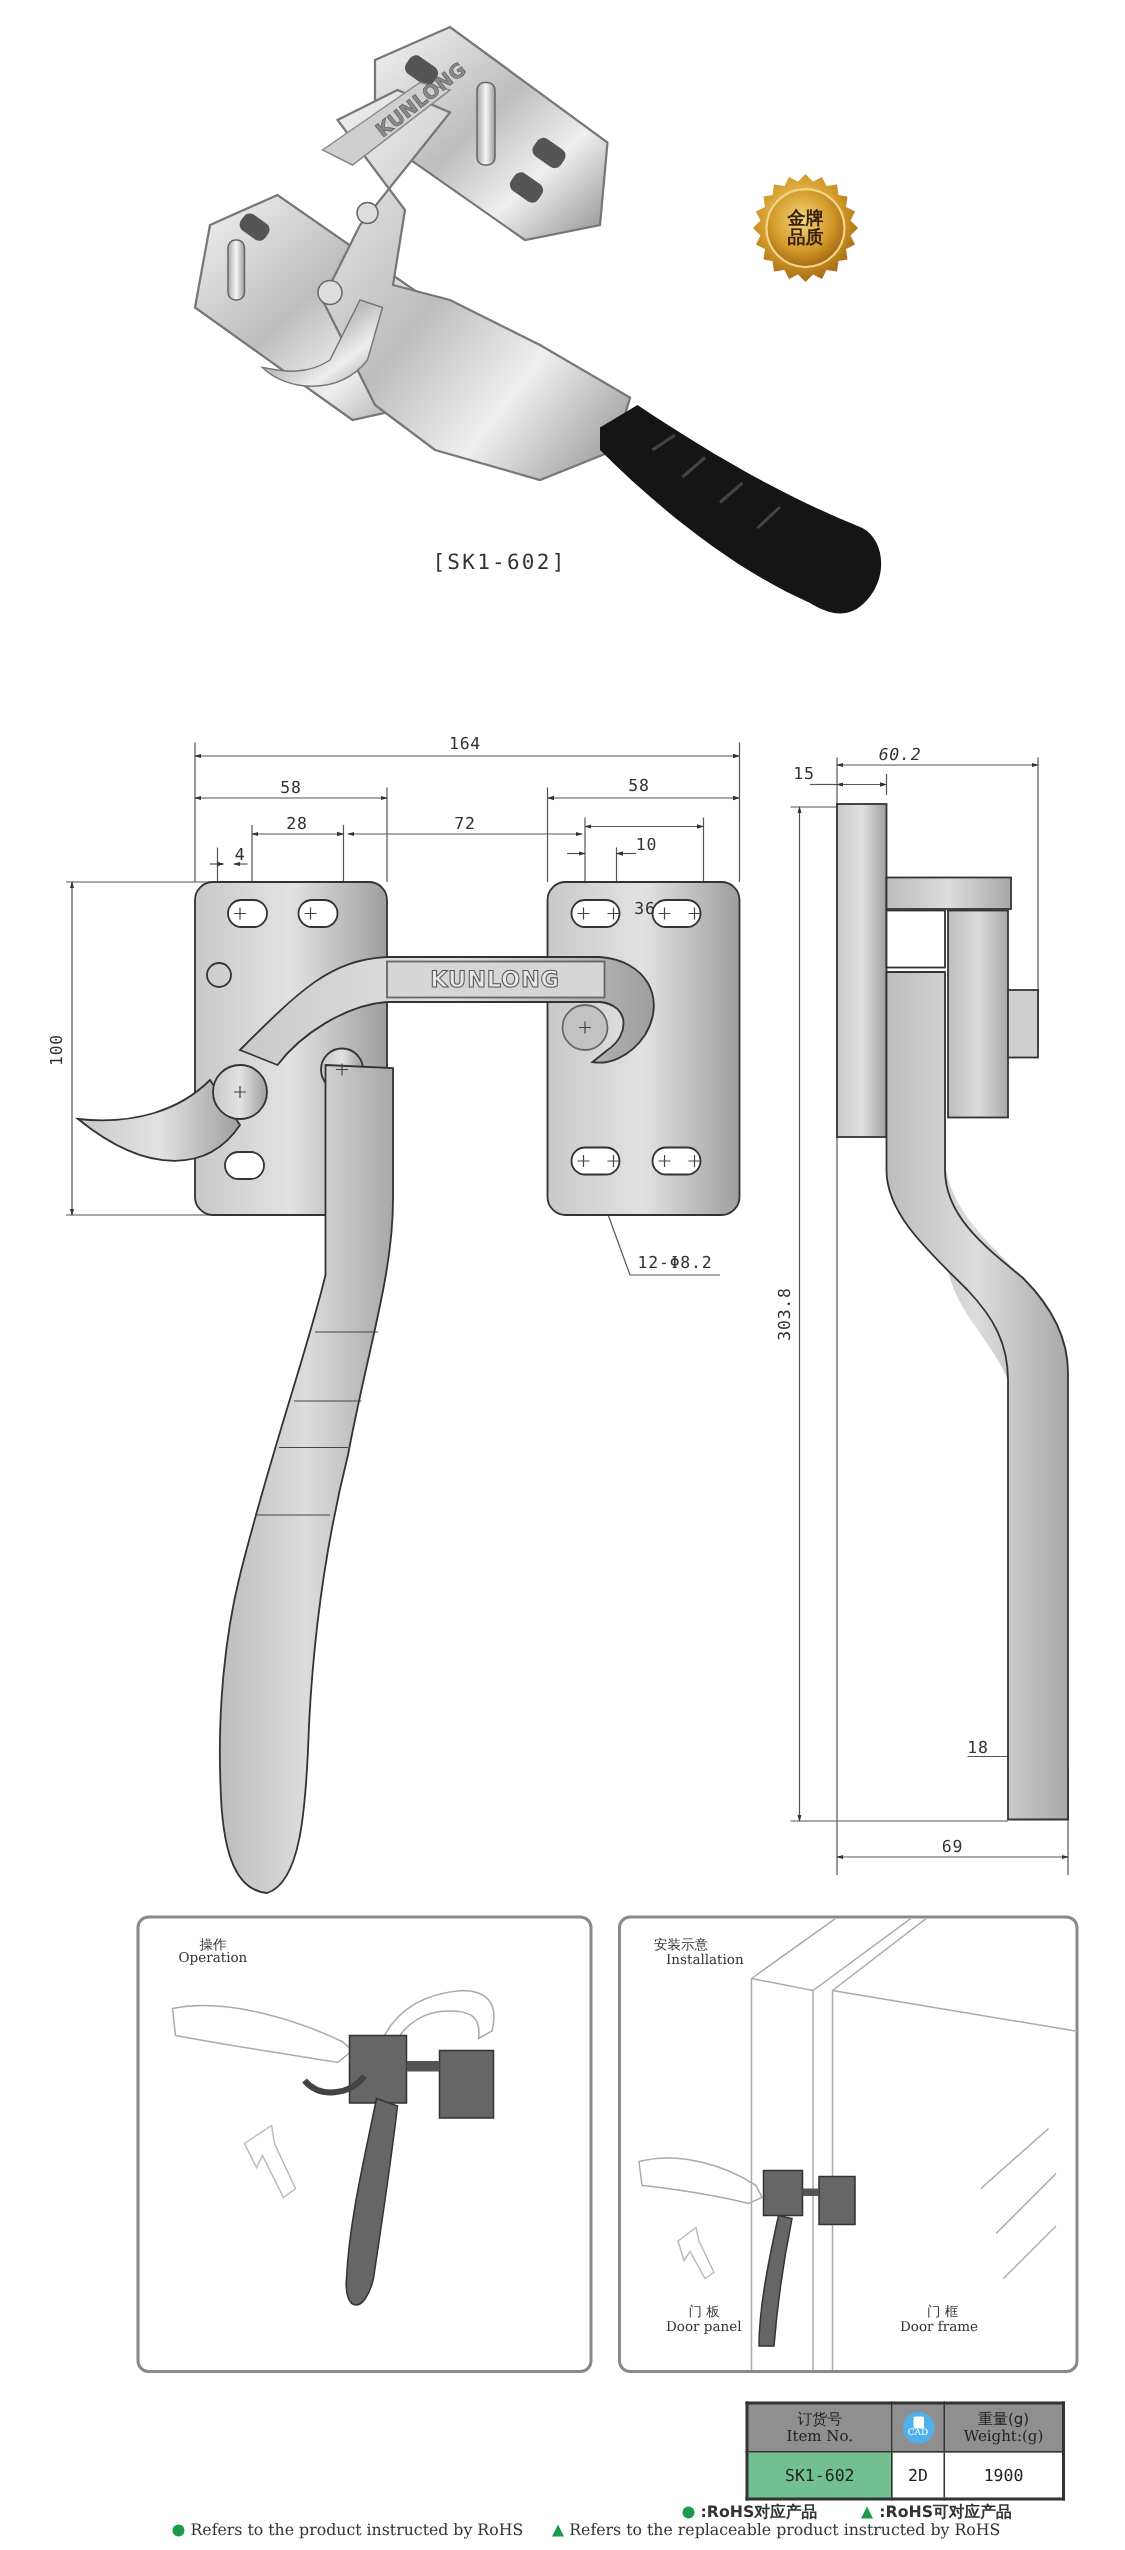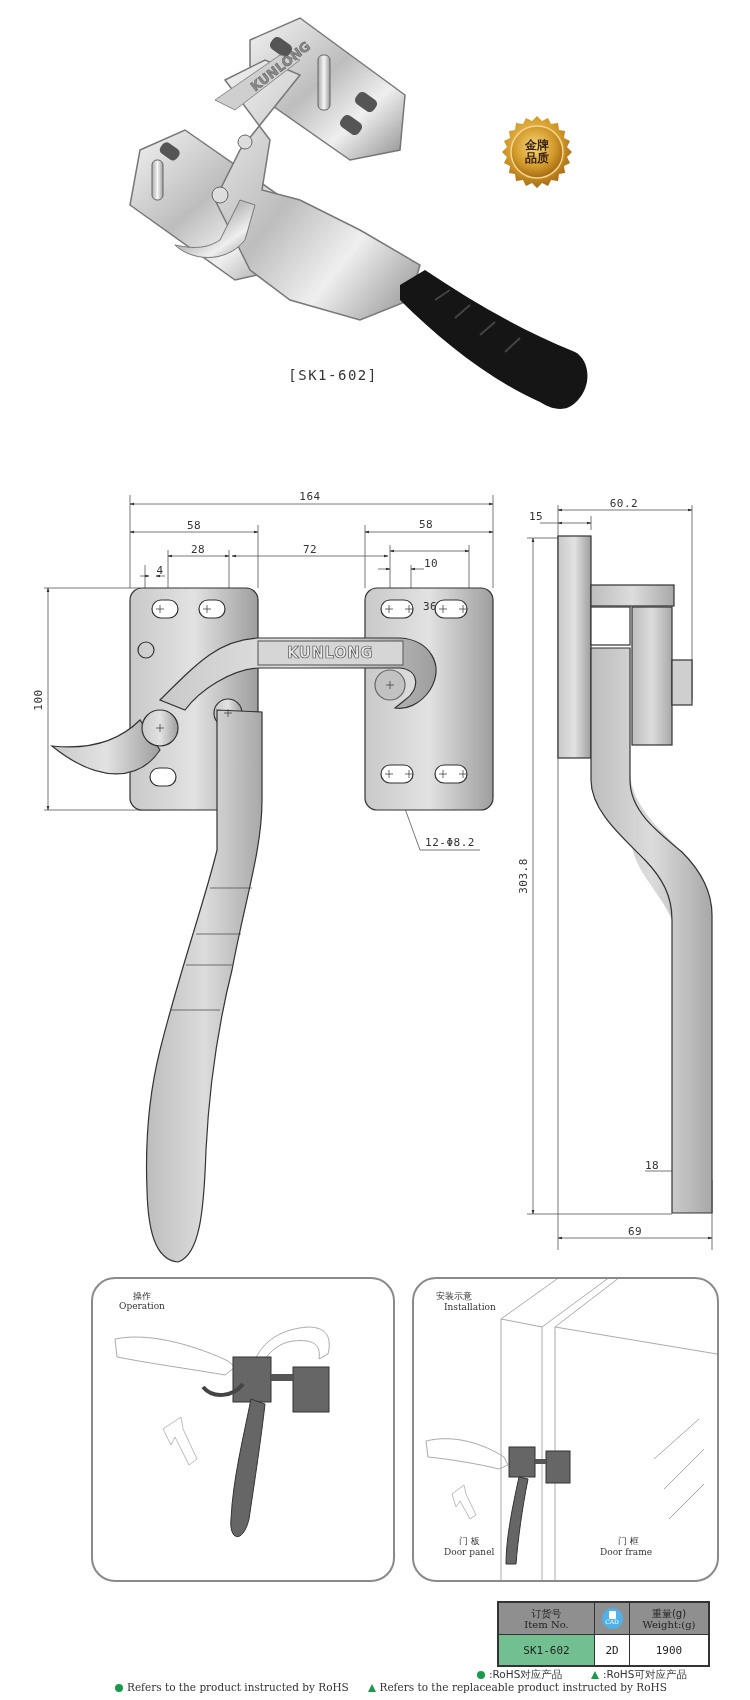--- a/index.html
+++ b/index.html
@@ -3,31 +3,31 @@
 <meta charset="utf-8">
 <style>
   html,body{margin:0;padding:0;background:#fff;}
   body{width:750px;height:1700px;position:relative;overflow:hidden;font-family:"DejaVu Sans",sans-serif;color:#333;}
   .abs{position:absolute;}
   .dimtxt{position:absolute;font-family:"DejaVu Sans Mono",monospace;font-size:11px;color:#333;transform:translate(-50%,-50%);white-space:nowrap;letter-spacing:0.5px;}
   .vtxt{transform:translate(-50%,-50%) rotate(-90deg);}
   .model-label{position:absolute;left:333px;top:375px;transform:translate(-50%,-50%);font-family:"DejaVu Sans Mono",monospace;font-size:14px;letter-spacing:1.5px;color:#333;}
   .badge{position:absolute;left:502px;top:117px;width:70px;height:70px;}
   .badge-text{position:absolute;left:0;top:0;width:70px;height:70px;display:flex;flex-direction:column;align-items:center;justify-content:center;font-family:"DejaVu Serif",serif;font-weight:bold;font-size:12px;line-height:13px;color:#3b2210;}
-  .panel{position:absolute;border:2px solid #8a8a8a;border-radius:24px;background:#fff;overflow:hidden;}
+  .panel{position:absolute;border:2px solid #8a8a8a;border-radius:8px;background:#fff;overflow:hidden;}
   .panel-title-cn{position:absolute;font-family:"DejaVu Sans",sans-serif;font-size:9px;color:#333;}
   .panel-title-en{position:absolute;font-family:"DejaVu Serif",serif;font-size:9px;color:#333;}
   .spec-table{position:absolute;left:497px;top:1601px;border-collapse:collapse;border:2px solid #333;}
   .spec-table td{border:1.5px solid #333;text-align:center;padding:0;}
   .spec-table .hd{background:#8f8f8f;height:31px;font-family:"DejaVu Serif",serif;font-size:10px;line-height:11px;color:#222;}
   .spec-table .val{height:30px;font-family:"DejaVu Sans Mono",monospace;font-size:11px;color:#222;}
   .spec-table .green{background:#72c092;}
   .cad-icon{display:inline-flex;width:21px;height:21px;border-radius:50%;background:#4fb1ea;color:#fff;font-size:6px;align-items:flex-end;justify-content:center;padding-bottom:2px;box-sizing:border-box;position:relative;}
   .cad-icon:before{content:"";position:absolute;left:7px;top:3px;width:7px;height:8px;background:#fff;border-radius:1px;}
-  .note-cn{position:absolute;top:1668px;left:477px;font-size:10.5px;color:#333;white-space:nowrap;}
+  .note-cn{position:absolute;top:1668px;left:455px;font-size:10.5px;color:#333;white-space:nowrap;font-weight:bold;}
   .note-en{position:absolute;top:1681px;left:115px;font-family:"DejaVu Serif",serif;font-size:10.5px;color:#333;white-space:nowrap;}
   .g-dot{display:inline-block;width:8px;height:8px;border-radius:50%;background:#1a9a4a;vertical-align:middle;margin-right:4px;}
   .g-tri{display:inline-block;width:0;height:0;border-left:4.5px solid transparent;border-right:4.5px solid transparent;border-bottom:8px solid #1a9a4a;vertical-align:middle;margin-right:4px;}
 </style>
 </head>
 <body>
 
 <div class="abs" style="left:0;top:0;width:750px;height:450px;">
   <svg width="750" height="450">
     <defs>
@@ -206,21 +206,21 @@
   <div class="dimtxt" style="left:426px;top:74px;">58</div>
   <div class="dimtxt" style="left:198px;top:99px;">28</div>
   <div class="dimtxt" style="left:310px;top:99px;">72</div>
   <div class="dimtxt" style="left:430px;top:108px;margin-top:48px;">36</div>
   <div class="dimtxt" style="left:431px;top:113px;">10</div>
   <div class="dimtxt" style="left:160px;top:120px;">4</div>
   <div class="dimtxt vtxt" style="left:38px;top:250px;">100</div>
   <div class="dimtxt" style="left:450px;top:392px;">12-Φ8.2</div>
   <div class="dimtxt" style="left:330px;top:203px;font-family:'DejaVu Sans',sans-serif;font-weight:bold;font-size:15px;color:#e8e8e8;-webkit-text-stroke:0.7px #555;">KUNLONG</div>
 
-  <div class="dimtxt" style="left:624px;top:53px;">60.2</div>
+  <div class="dimtxt" style="left:600px;top:53px;font-style:italic;">60.2</div>
   <div class="dimtxt" style="left:536px;top:66px;">15</div>
   <div class="dimtxt vtxt" style="left:523px;top:426px;">303.8</div>
   <div class="dimtxt" style="left:652px;top:715px;">18</div>
   <div class="dimtxt" style="left:635px;top:781px;">69</div>
 </div>
 
 <div class="panel" style="left:91px;top:1277px;width:300px;height:301px;">
   <div class="panel-title-cn" style="left:40px;top:11px;">操作</div>
   <div class="panel-title-en" style="left:26px;top:22px;font-weight:normal;">Operation</div>
   <svg width="300" height="301" style="position:absolute;left:0;top:0;">

